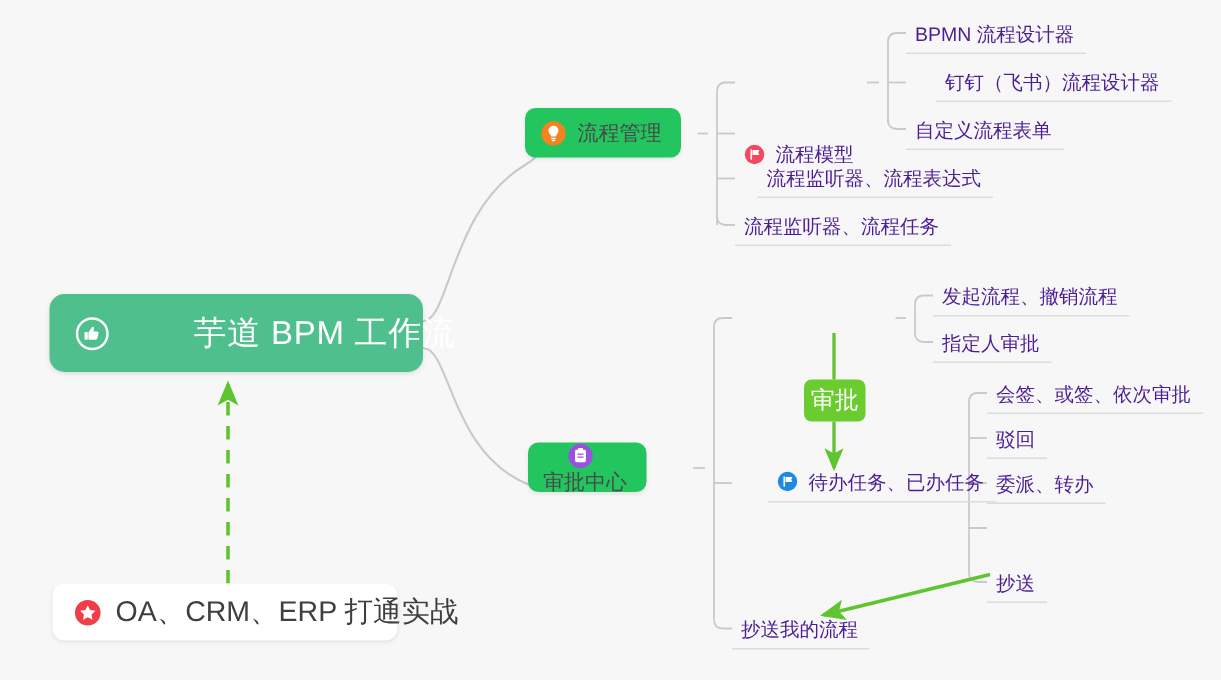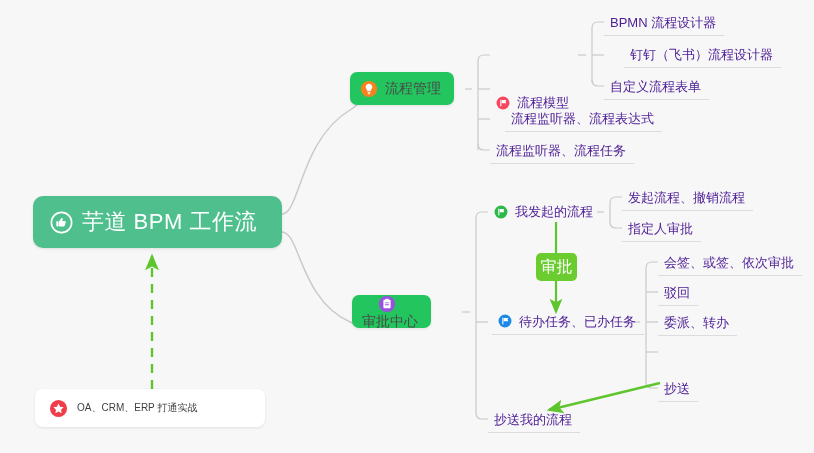--- a/index.html
+++ b/index.html
@@ -20,21 +20,21 @@
     left:33px;top:196px;width:249px;height:52px;
     background:#4FC08D;
     border-radius:10px;
     box-shadow:0 1px 3px rgba(0,0,0,0.10);
     display:flex;align-items:center;
     padding-left:17px;
     color:#ffffff;
     font-size:22px;
     letter-spacing:0.5px;
   }
-  .root-label{color:#ffffff;font-size:22px;line-height:1;}
+  .root-label{color:#ffffff;font-size:22px;line-height:1;margin-left:47px;}
 
   
   .branch-node{
     background:#22c55e;
     border-radius:7px;
     box-shadow:0 1px 3px rgba(0,0,0,0.09);
     height:33px;
     display:flex;align-items:center;
     padding:0 13px 0 10px;
     font-size:14px;
@@ -56,21 +56,21 @@
   
   .callout-node{
     left:35px;top:389px;width:230px;height:38px;
     background:#ffffff;
     border-radius:8px;
     box-shadow:0 1px 3px rgba(0,0,0,0.09);
     display:flex;align-items:center;
     padding-left:14px;
     font-size:15px;
   }
-  .callout-label{color:#3f3f3f;font-size:10px;}
+  .callout-label{color:#3f3f3f;font-size:19px;}
 
   
   .tag-node{
     left:536px;top:253px;width:41px;height:28px;
     background:#6ACC2F;
     border-radius:5px;
     display:flex;align-items:center;justify-content:center;
     color:#ffffff;font-size:12px;
   }
   .tag-label{color:#ffffff;font-size:16px;}
@@ -196,38 +196,28 @@
         <circle cx="10" cy="10" r="9" fill="#9B51E0"></circle>
         <rect x="6" y="5.4" width="8" height="9.2" rx="1.1" fill="#ffffff"></rect>
         <rect x="8.1" y="4.1" width="3.8" height="2" rx="0.7" fill="#ffffff"></rect>
         <rect x="7.6" y="8.2" width="4.8" height="0.95" rx="0.45" fill="#9B51E0"></rect>
         <rect x="7.6" y="10.3" width="4.8" height="0.95" rx="0.45" fill="#9B51E0"></rect>
       </svg>
     </span>
     <span class="branch-label">审批中心</span>
   </div>
 
-  <div class="node leaf-node" style="left:488px;top:198px;border-bottom:none;">
-    <span class="ico ico-leaf">
-      <svg viewBox="0 0 16 16" width="14" height="14">
-        <circle cx="8" cy="8" r="7.4" fill="#2DB84C"></circle>
-        <rect x="4.9" y="4" width="1.25" height="8" rx="0.5" fill="#ffffff"></rect>
-        <path d="M6.5 4.6h4.7c.4 0 .6.3.4.6l-.8 1.3.8 1.3c.2.3 0 .6-.4.6H6.5V4.6z" fill="#ffffff"></path>
-      </svg>
-    </span>
-    <span class="leaf-label">我发起的流程</span>
-  </div>
   <div class="node leaf-node" style="left:622px;top:184px;">
     <span class="leaf-label">发起流程、撤销流程</span>
   </div>
   <div class="node leaf-node" style="left:622px;top:215px;">
     <span class="leaf-label">指定人审批</span>
   </div>
 
-  <div class="node leaf-node" style="left:492px;top:308px;justify-content:flex-end;">
+  <div class="node leaf-node" style="left:512px;top:308px;justify-content:flex-end;">
     <span class="ico ico-leaf">
       <svg viewBox="0 0 16 16" width="14" height="14">
         <circle cx="8" cy="8" r="7.4" fill="#1E88E5"></circle>
         <rect x="4.9" y="4" width="1.25" height="8" rx="0.5" fill="#ffffff"></rect>
         <path d="M6.5 4.6h4.7c.4 0 .6.3.4.6l-.8 1.3.8 1.3c.2.3 0 .6-.4.6H6.5V4.6z" fill="#ffffff"></path>
       </svg>
     </span>
     <span class="leaf-label">待办任务、已办任务</span>
   </div>
 

